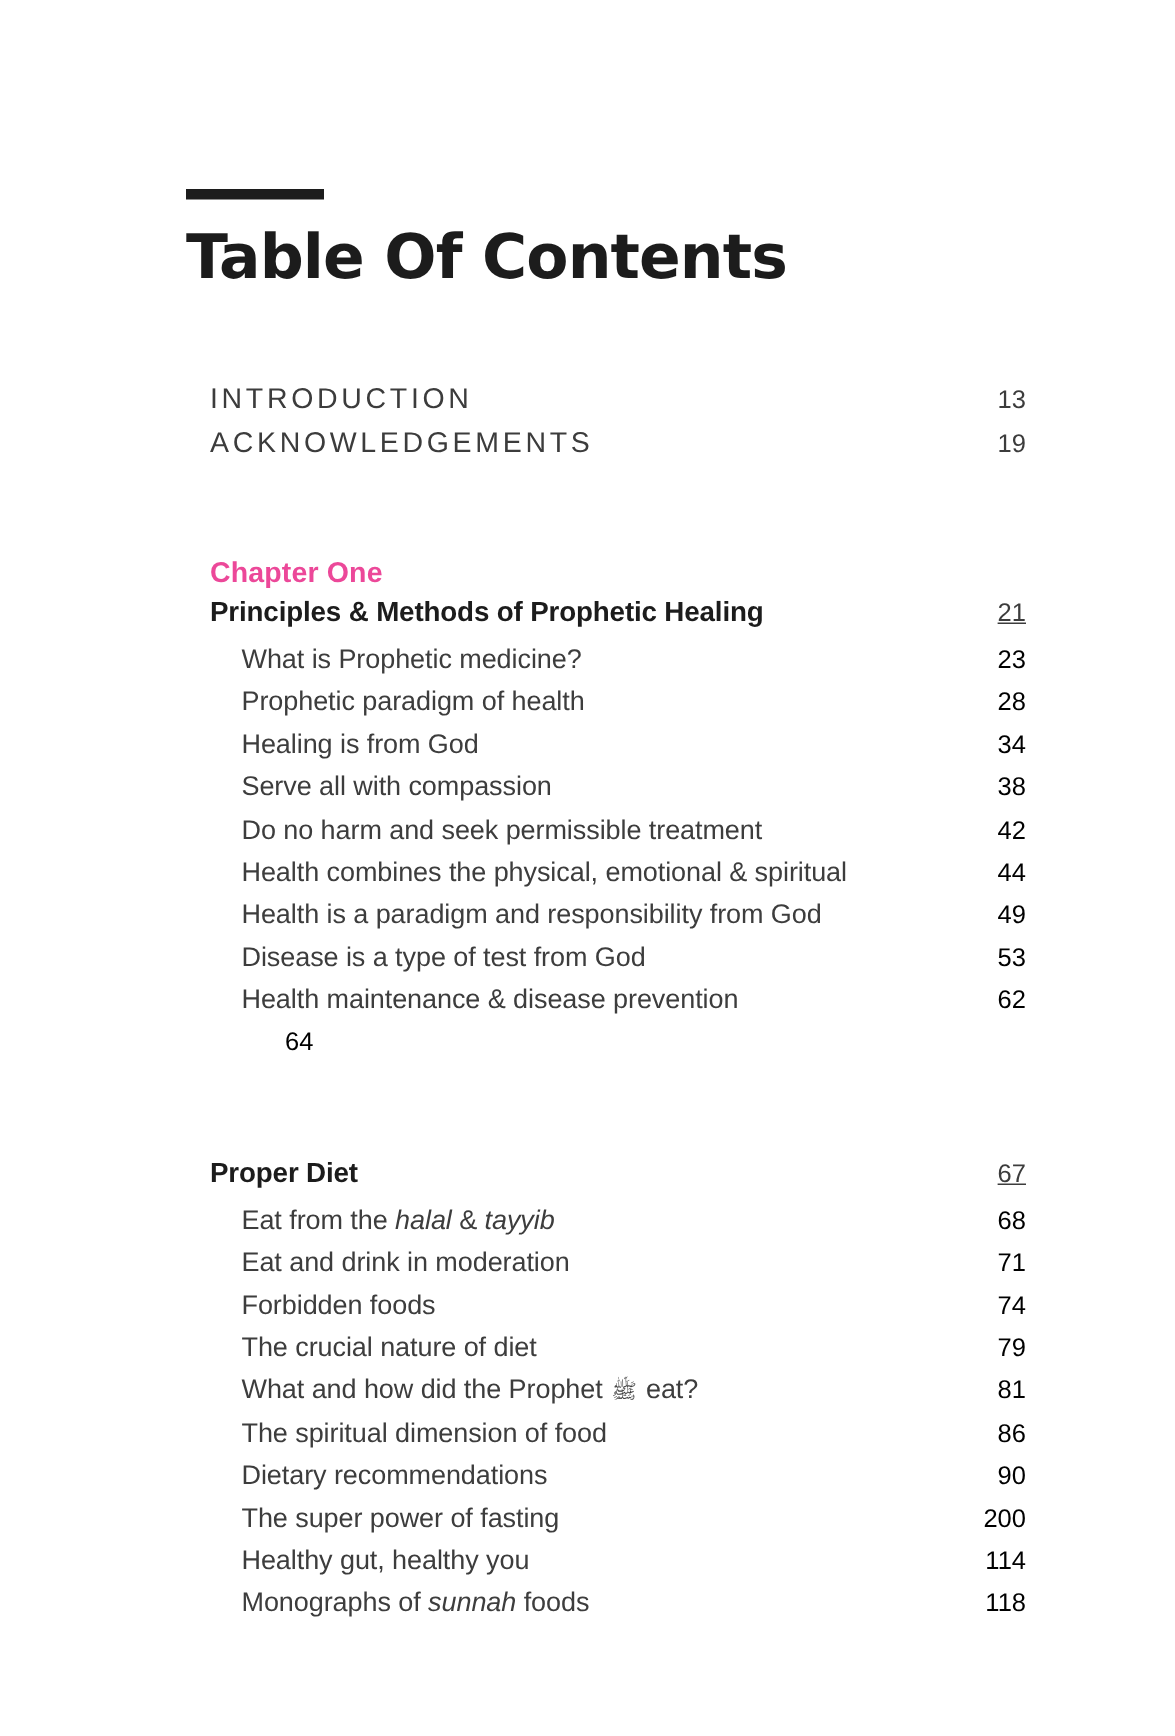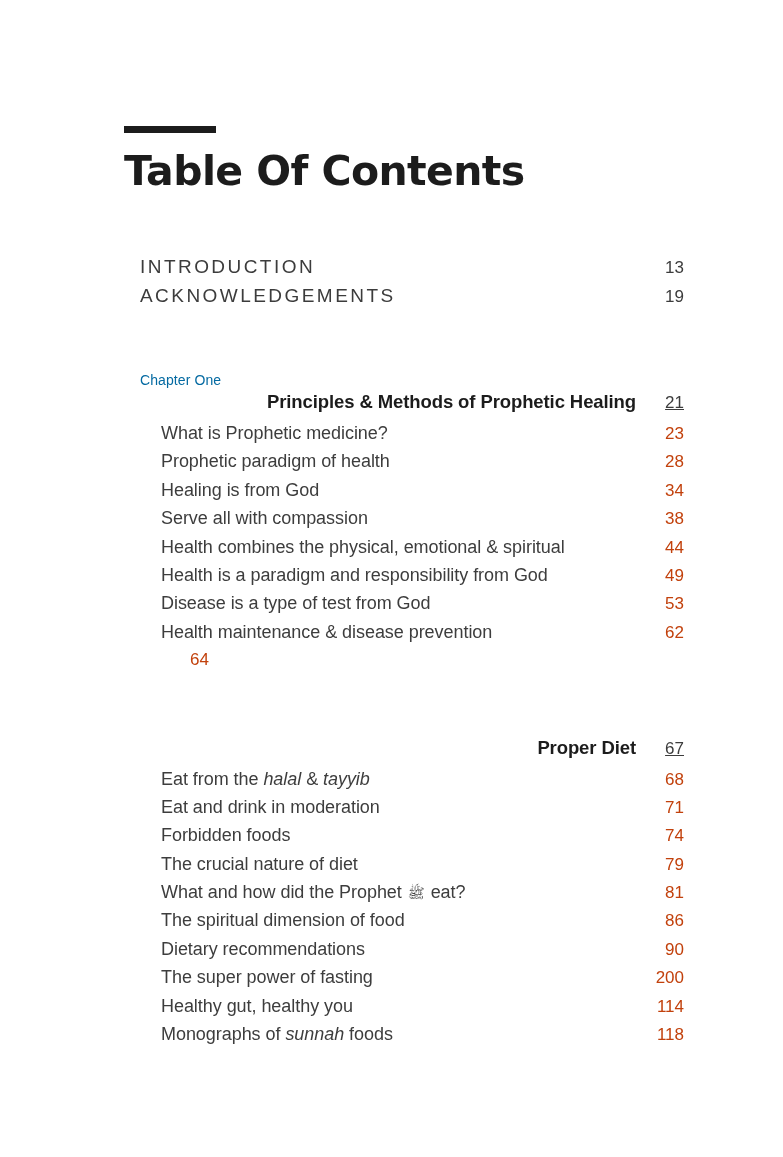--- a/index.html
+++ b/index.html
@@ -86,36 +86,35 @@
   .frontmatter .pageno {
     font-size: 17px;
     color: #3c3c3c;
   }
 
   
   .chapter {
     margin-top: 0;
   }
   .chapter-label {
-    font-size: 14px;
-    color: #0369a1;
-    font-weight: 400;
+    font-size: 19px;
+    color: #ec4899;
+    font-weight: 700;
     letter-spacing: 0.1px;
     margin-bottom: 3px;
     white-space: nowrap;
   }
   .chapter-title-row {
     height: 27px;
   }
   .chapter-title-row .label {
     font-size: 18.5px;
     font-weight: 700;
     color: #1c1c1c;
     letter-spacing: -0.1px;
-    text-align: right;
   }
   .chapter-title-row .pageno {
     font-size: 17px;
     color: #3c3c3c;
     text-decoration: underline;
   }
 
   .entries {
     margin-top: 5px;
   }
@@ -125,21 +124,21 @@
     box-sizing: border-box;
   }
   .entry-row .label {
     font-size: 18px;
     color: #3d3d3d;
     font-weight: 400;
     letter-spacing: -0.05px;
   }
   .entry-row .pageno {
     font-size: 17px;
-    color: #c2410c;
+    color: #000000;
   }
   .entry-row .label i,
   .entry-row .label em {
     font-style: italic;
   }
   .honorific {
     font-size: 14px;
     color: #3d3d3d;
     padding: 0 1px;
   }
@@ -189,20 +188,24 @@
         </div>
         <div class="row entry-row">
           <span class="label">Healing is from God</span>
           <span class="pageno">34</span>
         </div>
         <div class="row entry-row">
           <span class="label">Serve all with compassion</span>
           <span class="pageno">38</span>
         </div>
         <div class="row entry-row">
+          <span class="label">Do no harm and seek permissible treatment</span>
+          <span class="pageno">42</span>
+        </div>
+        <div class="row entry-row">
           <span class="label">Health combines the physical, emotional &amp; spiritual</span>
           <span class="pageno">44</span>
         </div>
         <div class="row entry-row">
           <span class="label">Health is a paradigm and responsibility from God</span>
           <span class="pageno">49</span>
         </div>
         <div class="row entry-row">
           <span class="label">Disease is a type of test from God</span>
           <span class="pageno">53</span>

